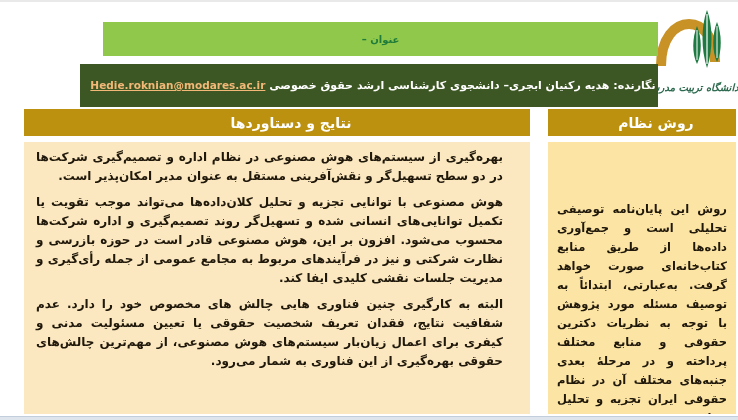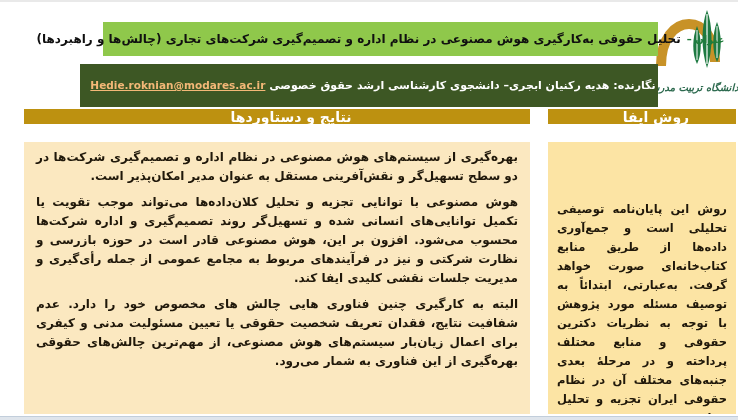--- a/index.html
+++ b/index.html
@@ -40,31 +40,31 @@
     display:flex; flex-direction:column; align-items:center; justify-content:center;
     gap:4px;
   }
   .authors-band .line { text-align:center; direction:rtl; }
   .authors-band a {
     color:#f3b877; text-decoration:underline; direction:ltr; unicode-bidi:isolate;
     display:inline-block; margin-inline-start:8px; font-size:10.5px; cursor:pointer;
   }
   
   .sec-header {
-    position:absolute; top:107px; height:15px; background:#bd9110;
+    position:absolute; top:107px; height:27px; background:#bd9110;
     color:#ffffff; font-weight:bold; font-size:14px;
     display:flex; align-items:center; justify-content:center;padding-left:28px;
   }
   .sec-header.results { right:208px; left:24px; }
   .sec-header.method  { right:2px;  width:188px; }
   
   .panel { position:absolute; top:140px; bottom:6px; overflow:hidden; }
   .panel.results {
     right:208px; left:24px; background:#fbe8c0;
-    padding:6px 12px 4px 12px;
+    padding:6px 27px 4px 12px;
     font-size:12px; font-weight:bold; color:#20180a;
     text-align:justify; line-height:19px;
   }
   .panel.results p { margin-bottom:7px; text-align:justify; text-align-last:right; }
   .panel.method {
     right:2px; width:188px; background:#fce4a4;
     padding:58px 9px 8px 9px;
     font-size:11.5px; font-weight:bold; color:#20180a;
     line-height:19px;
   }
@@ -85,32 +85,31 @@
       <path d="M66 18 C61 30 61 48 66 58 C71 48 71 30 66 18 Z" fill="#1e7a42"></path>
       <path d="M56 10 L56 60" stroke="#ffffff" stroke-width="1.2"></path>
       <path d="M46 26 L46 56" stroke="#ffffff" stroke-width="1"></path>
       <path d="M66 22 L66 54" stroke="#ffffff" stroke-width="1"></path>
     </svg>
     <div style="color:#2d6a4f; font-size:10px; font-weight:bold; font-style:italic; white-space:nowrap;">دانشگاه تربیت مدرس</div>
   </div>
 
   <div class="title-band">
     <span class="title-label">عنوان –</span>
-    <span class="title-text">تحلیل حقوقی به‌کارگیری هوش مصنوعی در نظام اداره و تصمیم‌گیری شرکت‌های تجاری (چالش‌ها و راهبردها)</span>
   </div>
 
   <div class="authors-band">
     <div class="line">
       <span>نگارنده: هدیه رکنیان ابجری– دانشجوی کارشناسی ارشد حقوق خصوصی</span>
       <a>Hedie.roknian@modares.ac.ir</a>
     </div>
   </div>
 
   <div class="sec-header results">نتایج و دستاوردها</div>
-  <div class="sec-header method">روش ایفا</div>
+  <div class="sec-header method">روش نظام</div>
 
   <div class="panel results">
     <p>بهره‌گیری از سیستم‌های هوش مصنوعی در نظام اداره و تصمیم‌گیری شرکت‌ها در دو سطح تسهیل‌گر و نقش‌آفرینی مستقل به عنوان مدیر امکان‌پذیر است.</p>
     <p>هوش مصنوعی با توانایی تجزیه و تحلیل کلان‌داده‌ها می‌تواند موجب تقویت یا تکمیل توانایی‌های انسانی شده و تسهیل‌گر روند تصمیم‌گیری و اداره شرکت‌ها محسوب می‌شود. افزون بر این، هوش مصنوعی قادر است در حوزه بازرسی و نظارت شرکتی و نیز در فرآیندهای مربوط به مجامع عمومی از جمله رأی‌گیری و مدیریت جلسات نقشی کلیدی ایفا کند.</p>
     <p>البته به کارگیری چنین فناوری هایی چالش های مخصوص خود را دارد. عدم شفافیت نتایج، فقدان تعریف شخصیت حقوقی یا تعیین مسئولیت مدنی و کیفری برای اعمال زیان‌بار سیستم‌های هوش مصنوعی، از مهم‌ترین چالش‌های حقوقی بهره‌گیری از این فناوری به شمار می‌رود.</p>
 
   </div>
 
   <div class="panel method">
     <p>روش این پایان‌نامه توصیفی تحلیلی است و جمع‌آوری داده‌ها از طریق منابع کتاب‌خانه‌ای صورت خواهد گرفت. به‌عبارتی، ابتدائاً به توصیف مسئله مورد پژوهش با توجه به نظریات دکترین حقوقی و منابع مختلف پرداخته و در مرحلۀ بعدی جنبه‌های مختلف آن در نظام حقوقی ایران تجزیه و تحلیل خواهد شد.</p>

